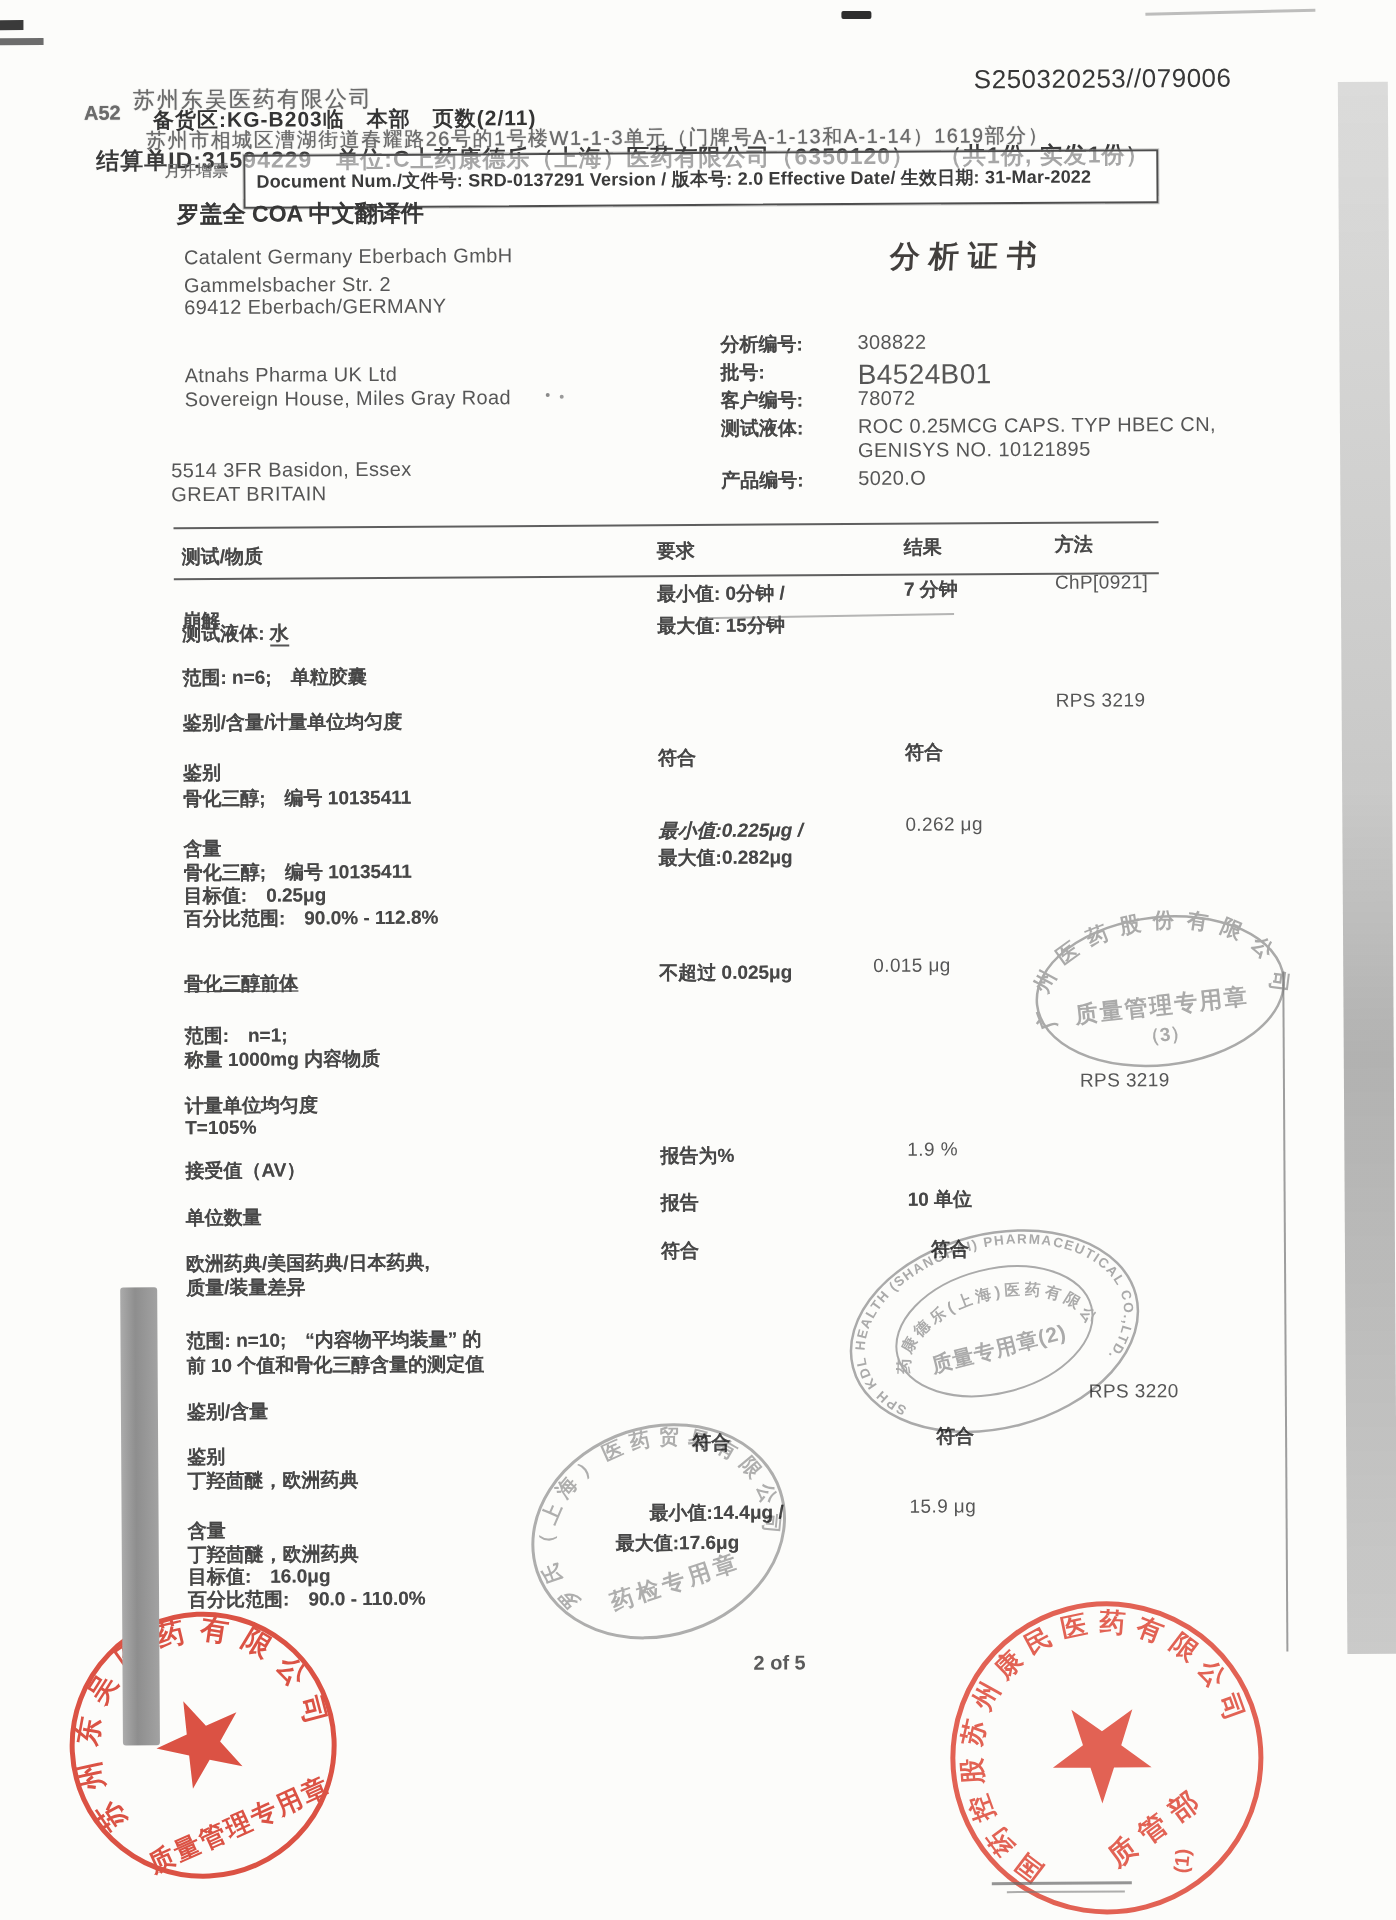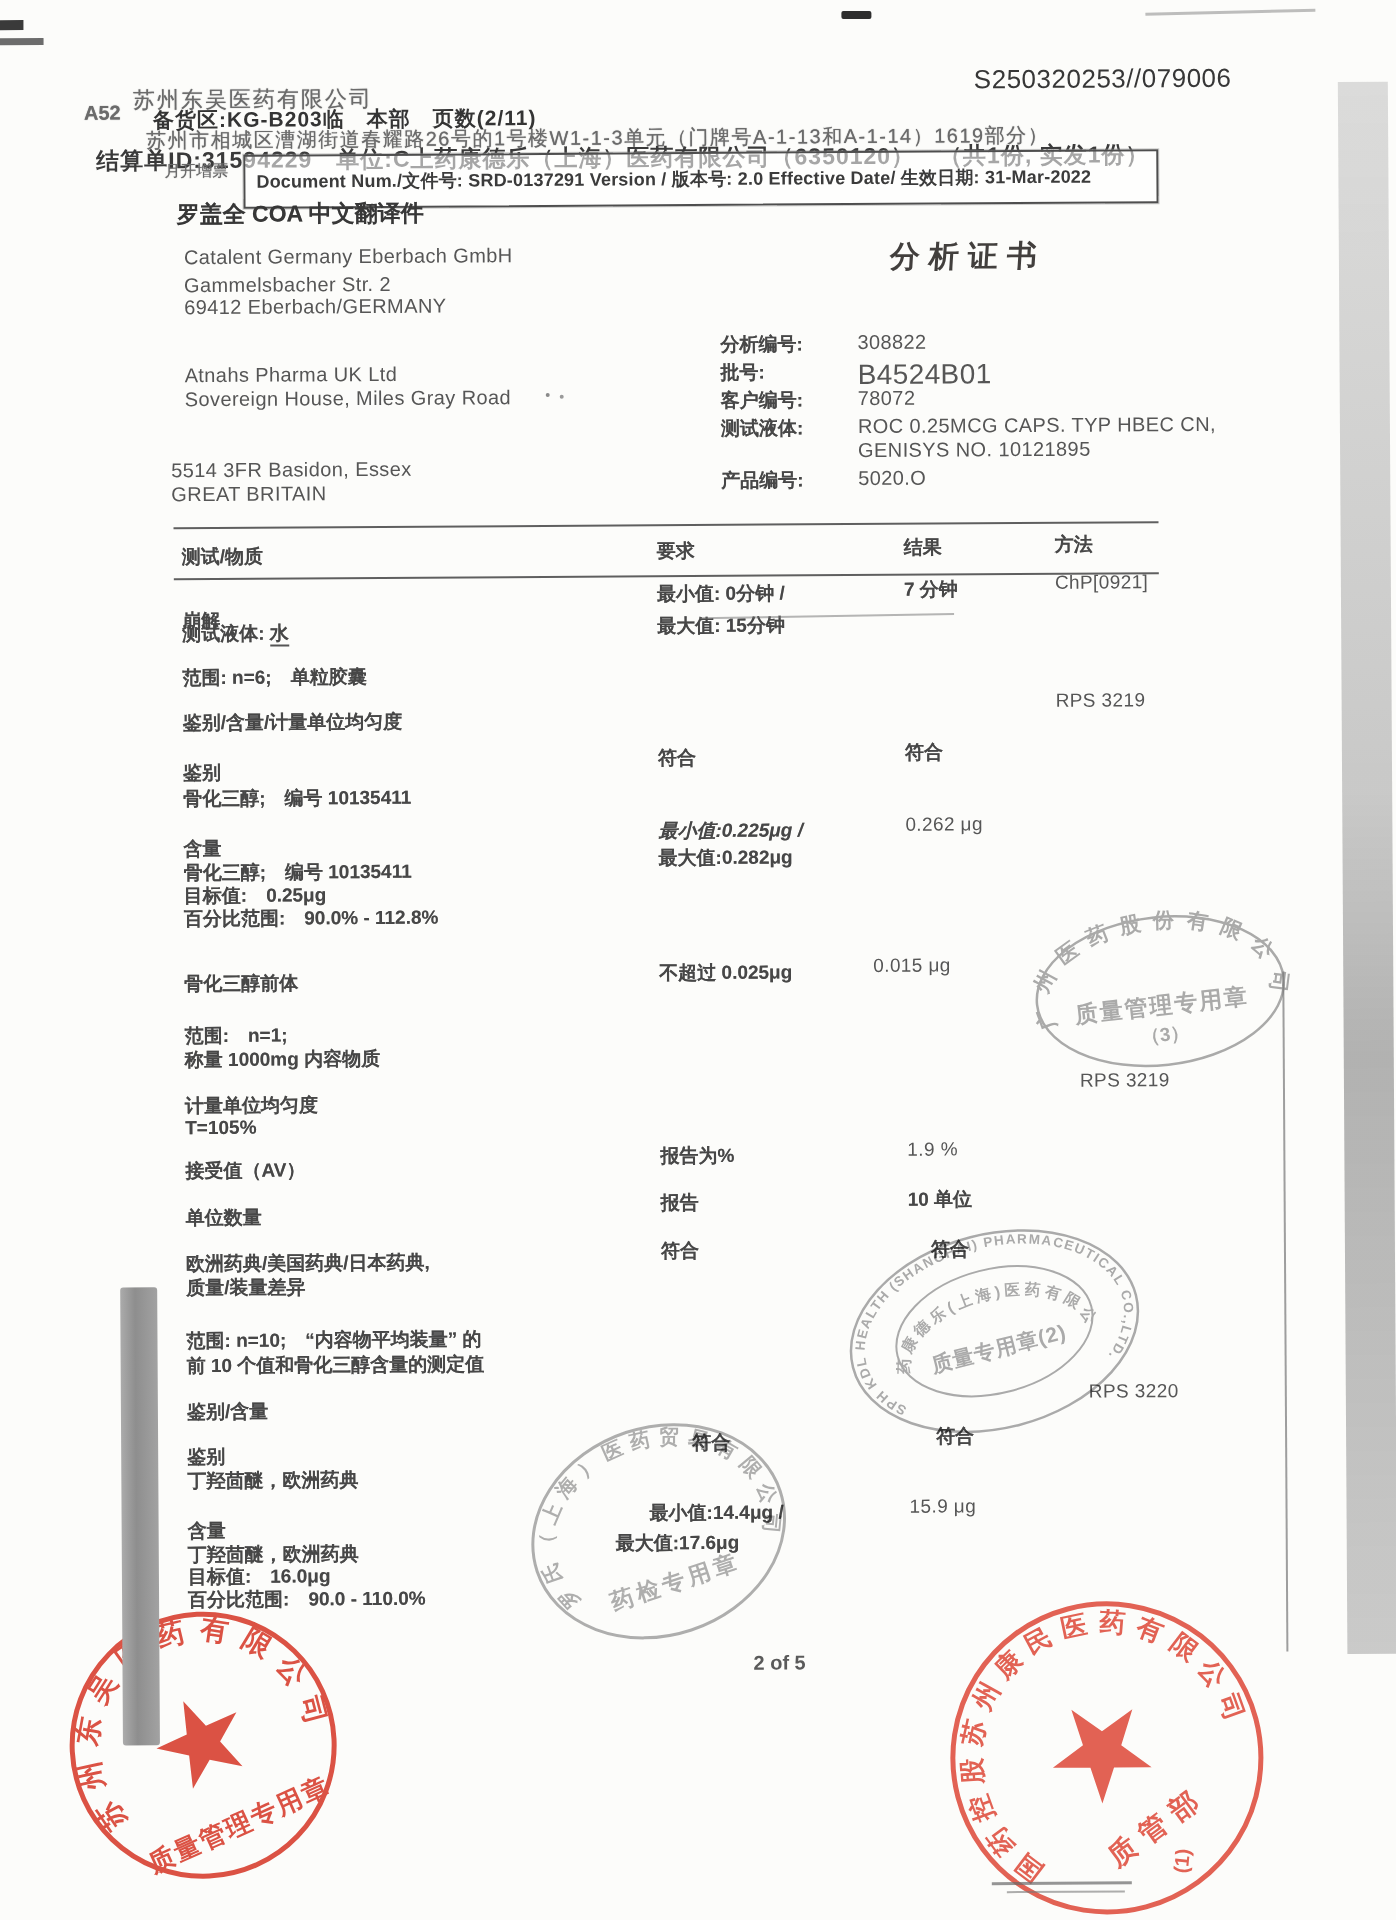--- a/index.html
+++ b/index.html
@@ -91,21 +91,21 @@
     <div class="txt cn" style="left:905px;top:741px;">符合</div>
 
     <div class="txt cn" style="left:183px;top:833px;">含量</div>
     <div class="txt cn" style="left:183px;top:857px;">骨化三醇;　编号 10135411</div>
     <div class="txt cn" style="left:183px;top:880px;">目标值:　0.25μg</div>
     <div class="txt cn" style="left:183px;top:903px;">百分比范围:　90.0% - 112.8%</div>
     <div class="txt cn" style="left:658px;top:818px;font-style:italic;">最小值:0.225μg /</div>
     <div class="txt cn" style="left:658px;top:845px;">最大值:0.282μg</div>
     <div class="txt lat" style="left:905px;top:815px;">0.262 μg</div>
 
-    <div class="txt cn" style="left:183px;top:968px;">骨化三醇前体</div>
+    <div class="txt cn" style="left:183px;top:968px;text-decoration:underline;">骨化三醇前体</div>
     <div class="txt cn" style="left:658px;top:960px;">不超过 0.025μg</div>
     <div class="txt lat" style="left:872px;top:956px;">0.015 μg</div>
 
     <div class="txt cn" style="left:183px;top:1020px;">范围:　n=1;</div>
     <div class="txt cn" style="left:183px;top:1044px;">称量 1000mg 内容物质</div>
 
     <div class="txt cn" style="left:183px;top:1090px;">计量单位均匀度</div>
     <div class="txt cn" style="left:183px;top:1114px;">T=105%</div>
     <div class="txt lat" style="left:1078px;top:1072px;">RPS 3219</div>
 

